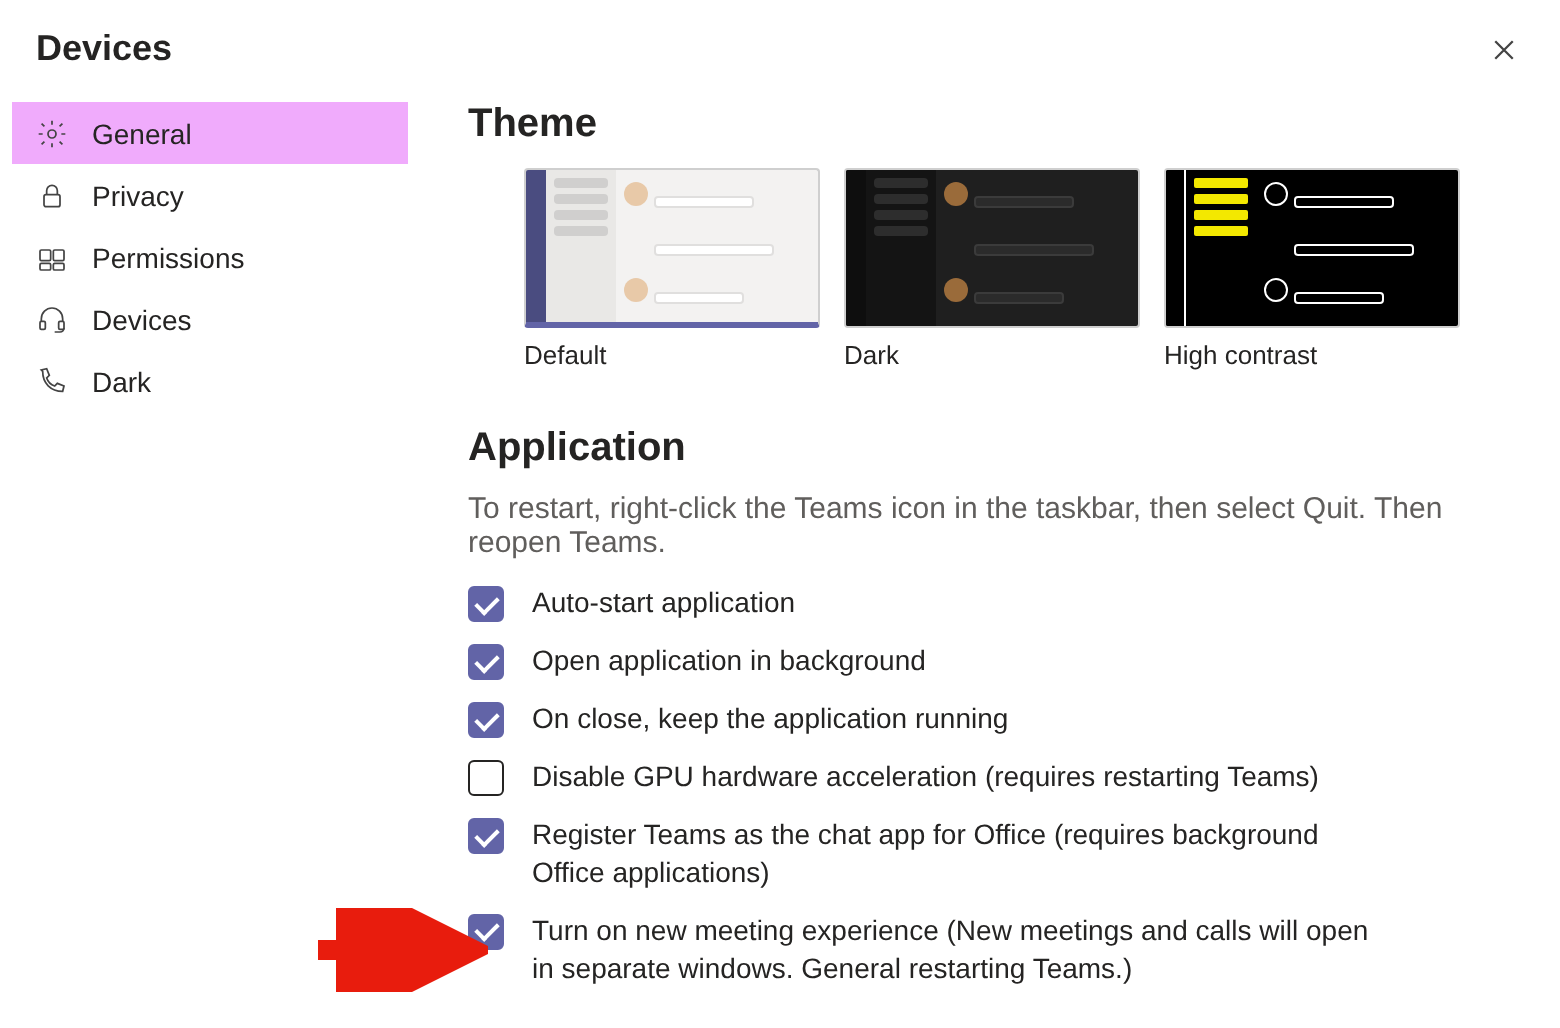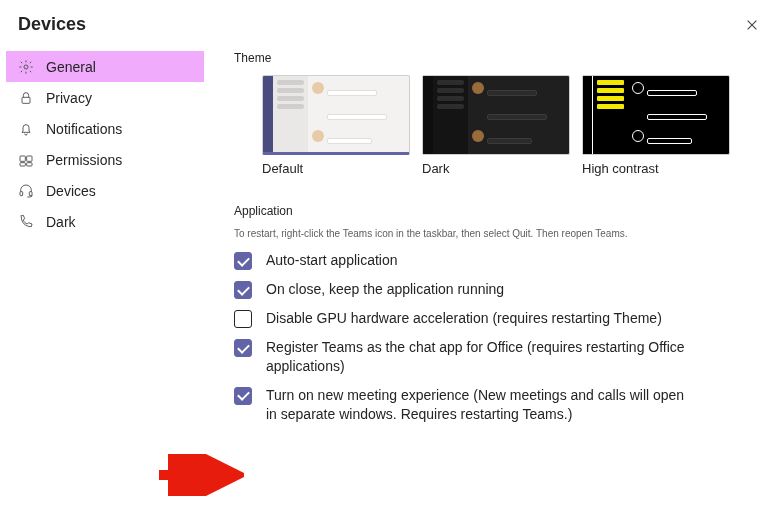--- a/index.html
+++ b/index.html
@@ -54,22 +54,22 @@
   .nav-icon {
     width: 16px; height: 16px;
     display: flex; align-items: center; justify-content: center;
   }
   .nav-icon svg { width: 16px; height: 16px; stroke: #444; fill: none; stroke-width: 1.3; }
   .main {
     flex: 1;
     padding: 6px 26px 0 30px;
   }
   .section-heading {
-    font-size: 12px;
-    font-weight: 400;
+    font-size: 20px;
+    font-weight: 700;
     margin-bottom: 10px;
   }
   .themes {
     display: flex;
     gap: 12px;
     margin-bottom: 28px;
     padding-left: 28px;
   }
   .theme-opt {
     cursor: pointer;
@@ -84,21 +84,21 @@
   }
   .theme-opt.selected .theme-preview {
     border-bottom: 3px solid #6264a7;
   }
   .theme-label {
     font-size: 13px;
     margin-top: 6px;
     color: #252423;
   }
   .hint {
-    font-size: 10px;
+    font-size: 15px;
     color: #605e5c;
     margin-bottom: 12px;
   }
   .checks {
     display: flex;
     flex-direction: column;
     gap: 10px;
   }
   .check-row {
     display: flex;
@@ -194,29 +194,20 @@
     <div class="nav-item">
       <span class="nav-icon">
         <svg viewBox="0 0 24 24">
             <rect x="6" y="11" width="12" height="9" rx="1.5"></rect>
             <path d="M8 11V8a4 4 0 0 1 8 0v3"></path>
           </svg>
       </span>
       <span>Privacy</span>
     </div>
 
-    <div class="nav-item">
-      <span class="nav-icon">
-        <svg viewBox="0 0 24 24">
-            <path d="M6 17h12l-1.5-2V10a4.5 4.5 0 0 0-9 0v5L6 17z"></path>
-            <path d="M10 19a2 2 0 0 0 4 0"></path>
-          </svg>
-      </span>
-      <span>Notifications</span>
-    </div>
 
     <div class="nav-item">
       <span class="nav-icon">
         <svg viewBox="0 0 24 24">
             <rect x="3" y="6" width="8" height="8" rx="1"></rect>
             <rect x="13" y="6" width="8" height="8" rx="1"></rect>
             <rect x="3" y="16" width="8" height="5" rx="1"></rect>
             <rect x="13" y="16" width="8" height="5" rx="1"></rect>
           </svg>
       </span>
@@ -313,39 +304,43 @@
     <div class="section-heading">Application</div>
     <div class="hint">To restart, right-click the Teams icon in the taskbar, then select Quit. Then reopen Teams.</div>
 
     <div class="checks">
 
       <div class="check-row">
         <div class="cbox checked"></div>
         <div class="check-text">Auto-start application</div>
       </div>
 
+      <div class="check-row">
+        <div class="cbox checked"></div>
+        <div class="check-text">Open application in background</div>
+      </div>
 
       <div class="check-row">
         <div class="cbox checked"></div>
         <div class="check-text">On close, keep the application running</div>
       </div>
 
       <div class="check-row">
         <div class="cbox unchecked"></div>
-        <div class="check-text">Disable GPU hardware acceleration (requires restarting Theme)</div>
-      </div>
-
-      <div class="check-row">
-        <div class="cbox checked"></div>
-        <div class="check-text">Register Teams as the chat app for Office (requires restarting Office applications)</div>
-      </div>
-
-      <div class="check-row">
-        <div class="cbox checked"></div>
-        <div class="check-text">Turn on new meeting experience (New meetings and calls will open in separate windows. Requires restarting Teams.)</div>
+        <div class="check-text">Disable GPU hardware acceleration (requires restarting Teams)</div>
+      </div>
+
+      <div class="check-row">
+        <div class="cbox checked"></div>
+        <div class="check-text">Register Teams as the chat app for Office (requires background Office applications)</div>
+      </div>
+
+      <div class="check-row">
+        <div class="cbox checked"></div>
+        <div class="check-text">Turn on new meeting experience (New meetings and calls will open in separate windows. General restarting Teams.)</div>
       </div>
 
     </div>
   </div>
 </div>
 
 <svg class="arrow" width="90" height="42">
   <defs>
     <marker id="ah" markerWidth="8" markerHeight="8" refX="6" refY="4" orient="auto">
       <path d="M0,0 L8,4 L0,8 Z" fill="#e81c0d"></path>

